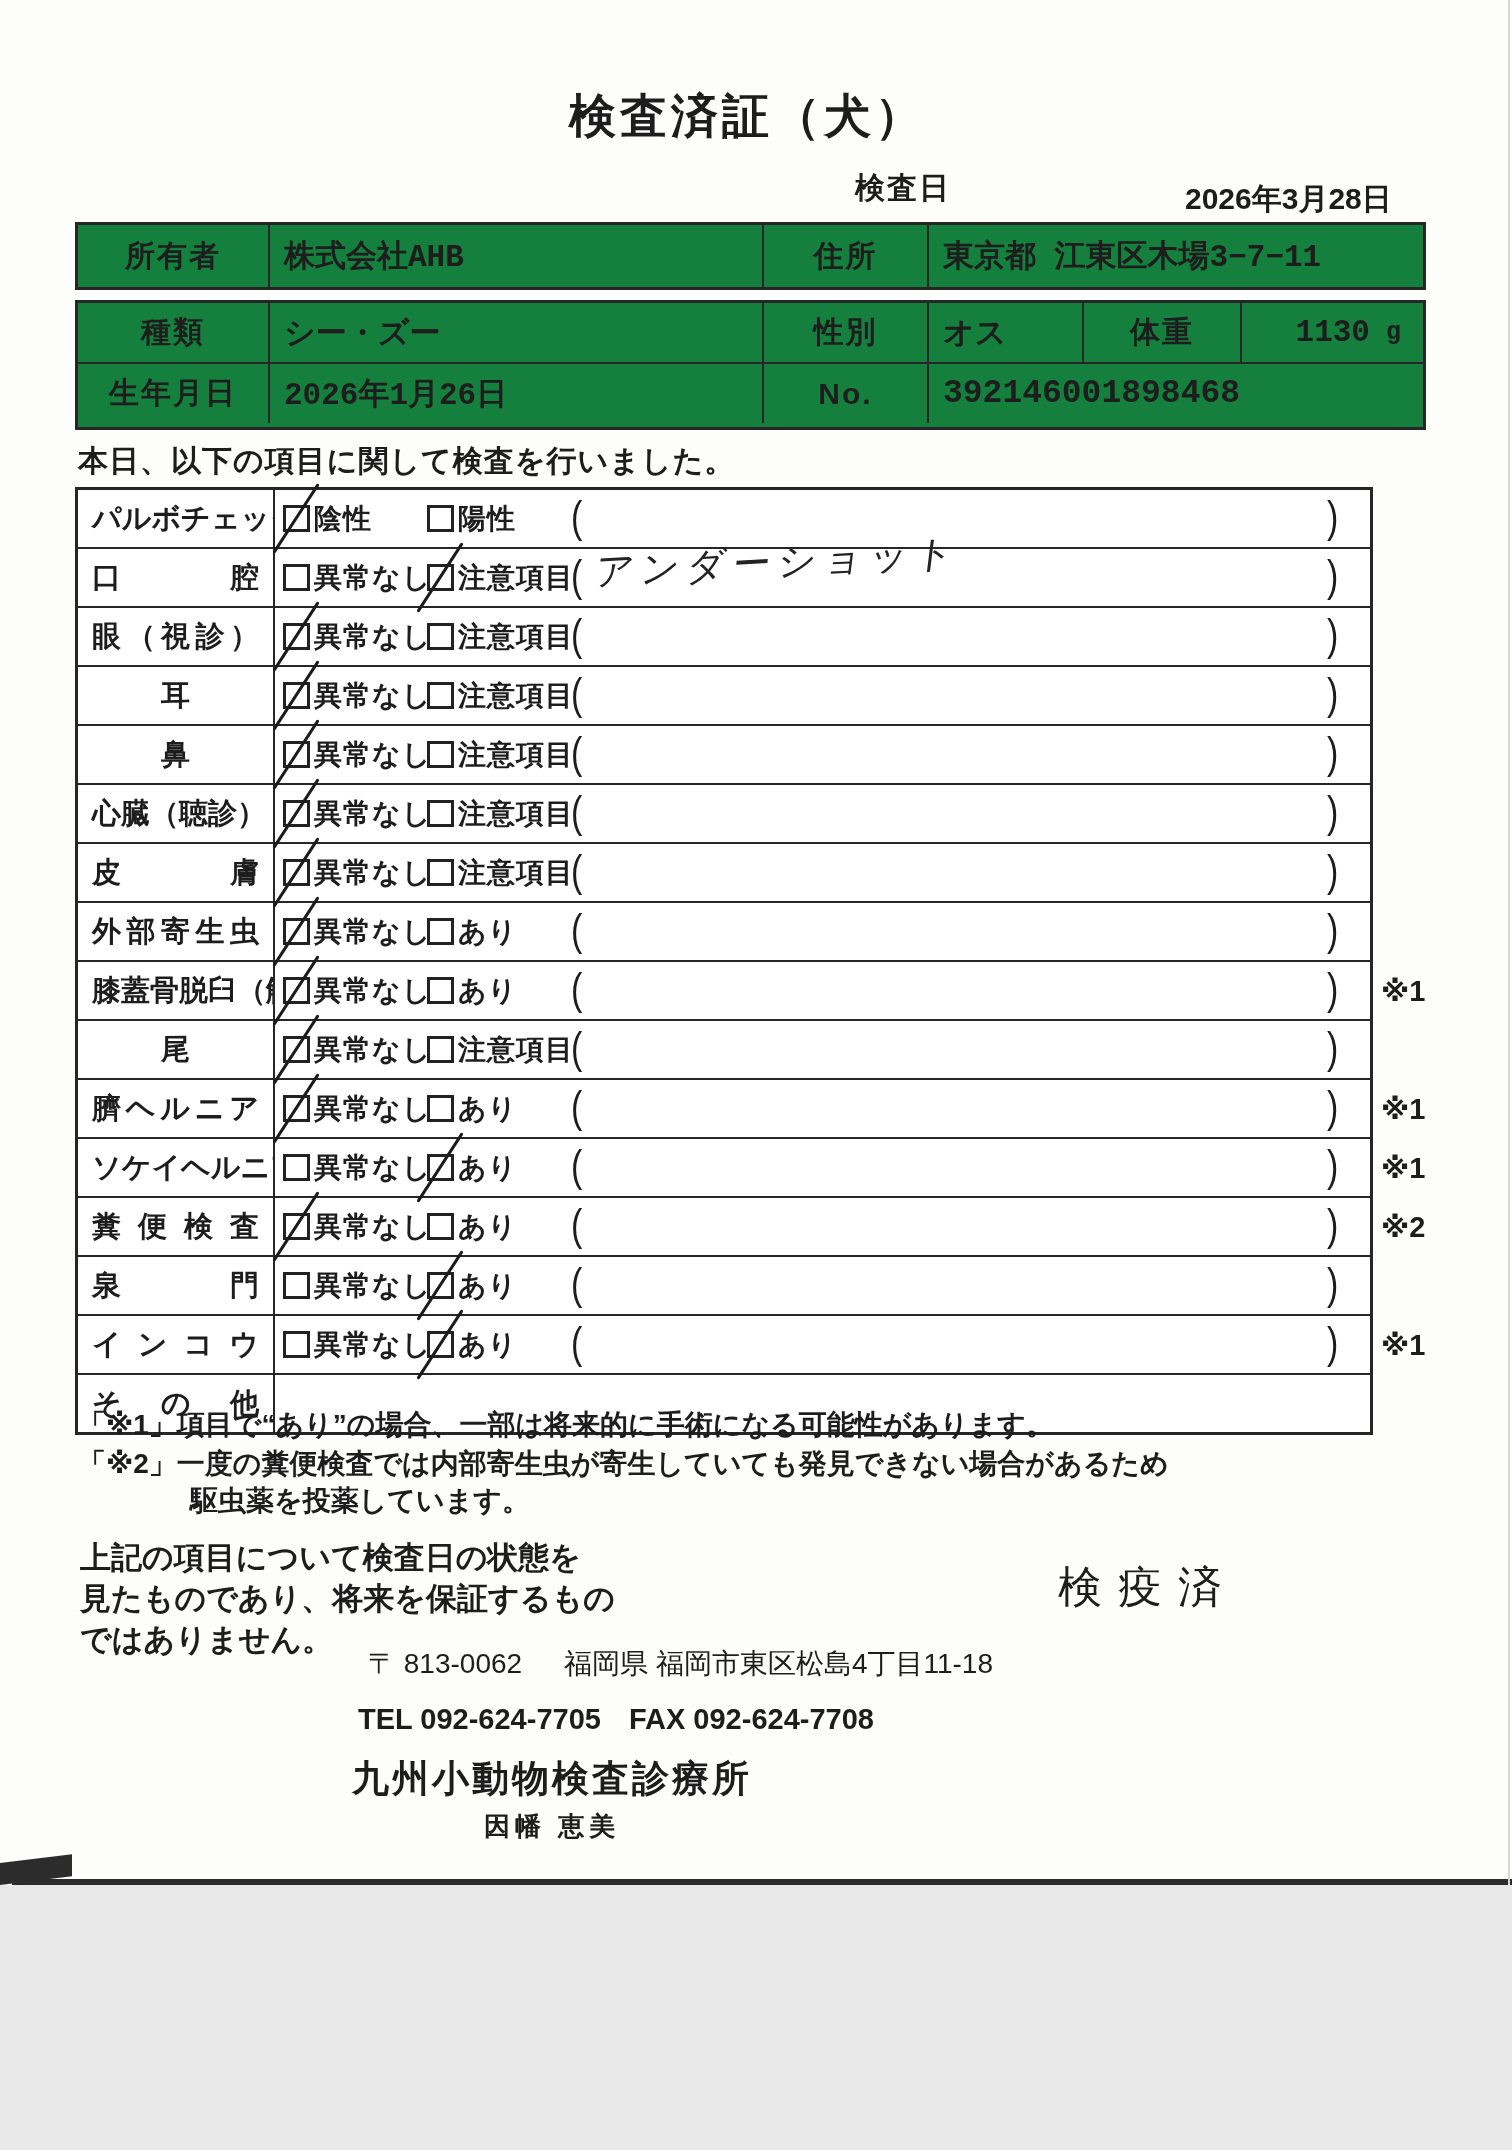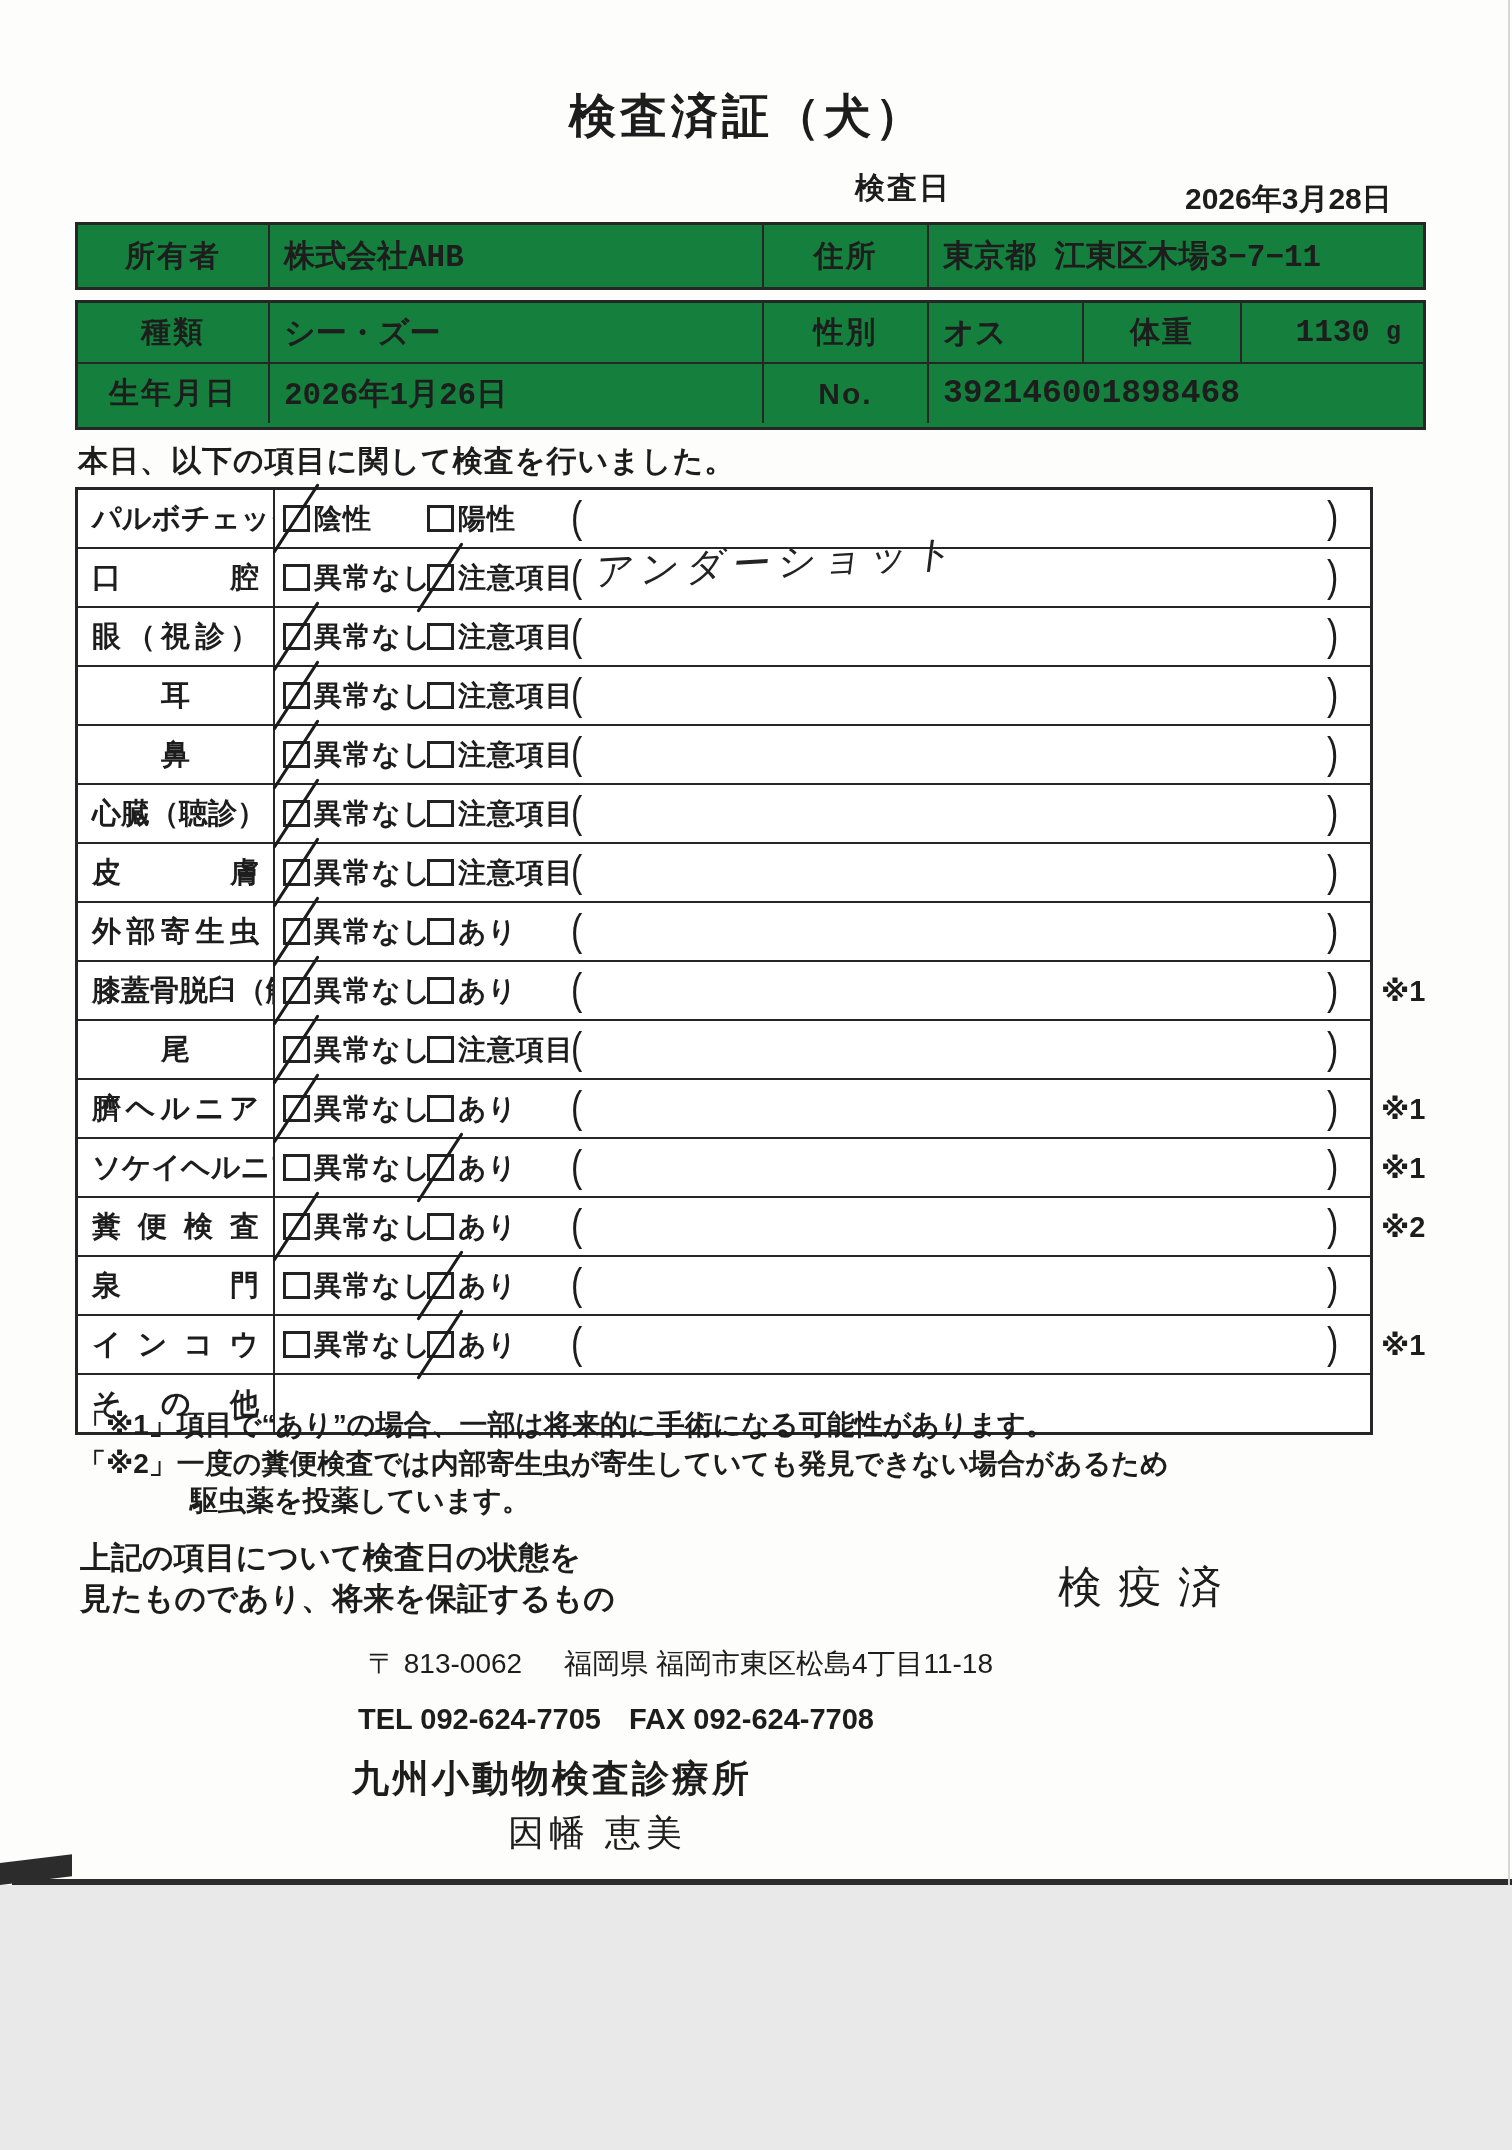--- a/index.html
+++ b/index.html
@@ -56,21 +56,21 @@
   .note1{left:78px;top:1406px;text-align:center;}
   .note2a{left:78px;top:1445px;}
   .note2b{left:158px;top:1482px;padding-left:32px;}
   .disclaimer{position:absolute;left:80px;top:1537px;font-size:31px;font-weight:600;line-height:41px;white-space:nowrap;}
   .stamp{position:absolute;left:1058px;top:1558px;font-size:44px;font-weight:400;letter-spacing:16px;white-space:nowrap;}
   .addr-line{position:absolute;left:368px;top:1645px;font-size:28px;font-weight:400;white-space:nowrap;}
   .addr-line .gap{display:inline-block;width:42px;}
   .tel-line{position:absolute;left:358px;top:1703px;font-size:29px;font-weight:600;white-space:nowrap;}
   .tel-line .gap{display:inline-block;width:28px;}
   .clinic{position:absolute;left:352px;top:1754px;font-size:37px;font-weight:600;letter-spacing:3px;white-space:nowrap;}
-  .examiner{position:absolute;left:508px;top:1809px;font-size:36px;font-weight:400;letter-spacing:5px;white-space:nowrap;}
+  .examiner{position:absolute;left:484px;top:1809px;font-size:26px;font-weight:700;letter-spacing:5px;white-space:nowrap;}
   .serial{position:absolute;left:1132px;top:1877px;font-size:30px;font-weight:600;}
 
   
   .scan-bottom{position:absolute;left:12px;right:0;bottom:0;height:6px;background:#2c2c2c;}
   .scan-blob{position:absolute;left:0;bottom:0;width:72px;height:22px;background:#2c2c2c;transform:skewY(-7deg);transform-origin:left bottom;}
   .scan-right{position:absolute;right:2px;top:0;bottom:0;width:2px;background:#d7d7d4;}
 </style>
 </head>
 <body>
 
@@ -456,20 +456,21 @@
       </div>
     </div>
 
   <div class="note note1">「※1」項目で“あり”の場合、一部は将来的に手術になる可能性があります。</div>
   <div class="note note2a">「※2」一度の糞便検査では内部寄生虫が寄生していても発見できない場合があるため</div>
   <div class="note note2b">駆虫薬を投薬しています。</div>
 
   <div class="disclaimer">
     <div>上記の項目について検査日の状態を</div>
     <div>見たものであり、将来を保証するもの</div>
+    <div>ではありません。</div>
   </div>
 
   <div class="stamp">検疫済</div>
 
   <div class="addr-line">
     <span>〒 813-0062</span><span class="gap"></span><span>福岡県 福岡市東区松島4丁目11-18</span>
   </div>
 
   <div class="tel-line">
     <span>TEL 092-624-7705</span><span class="gap"></span><span>FAX 092-624-7708</span>

